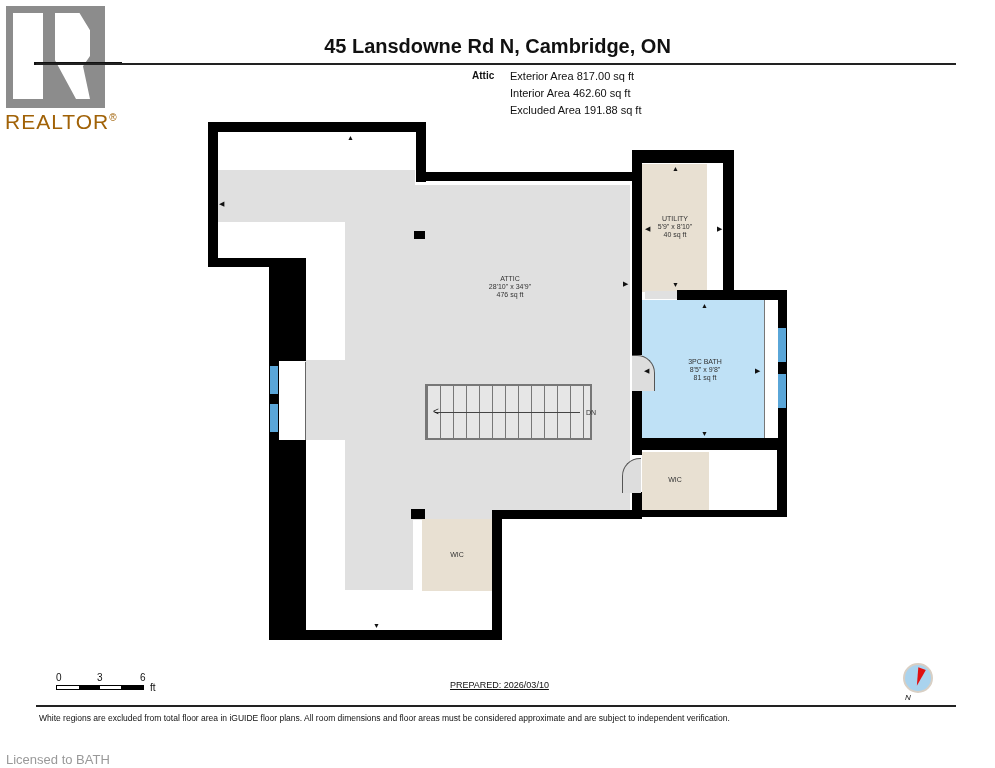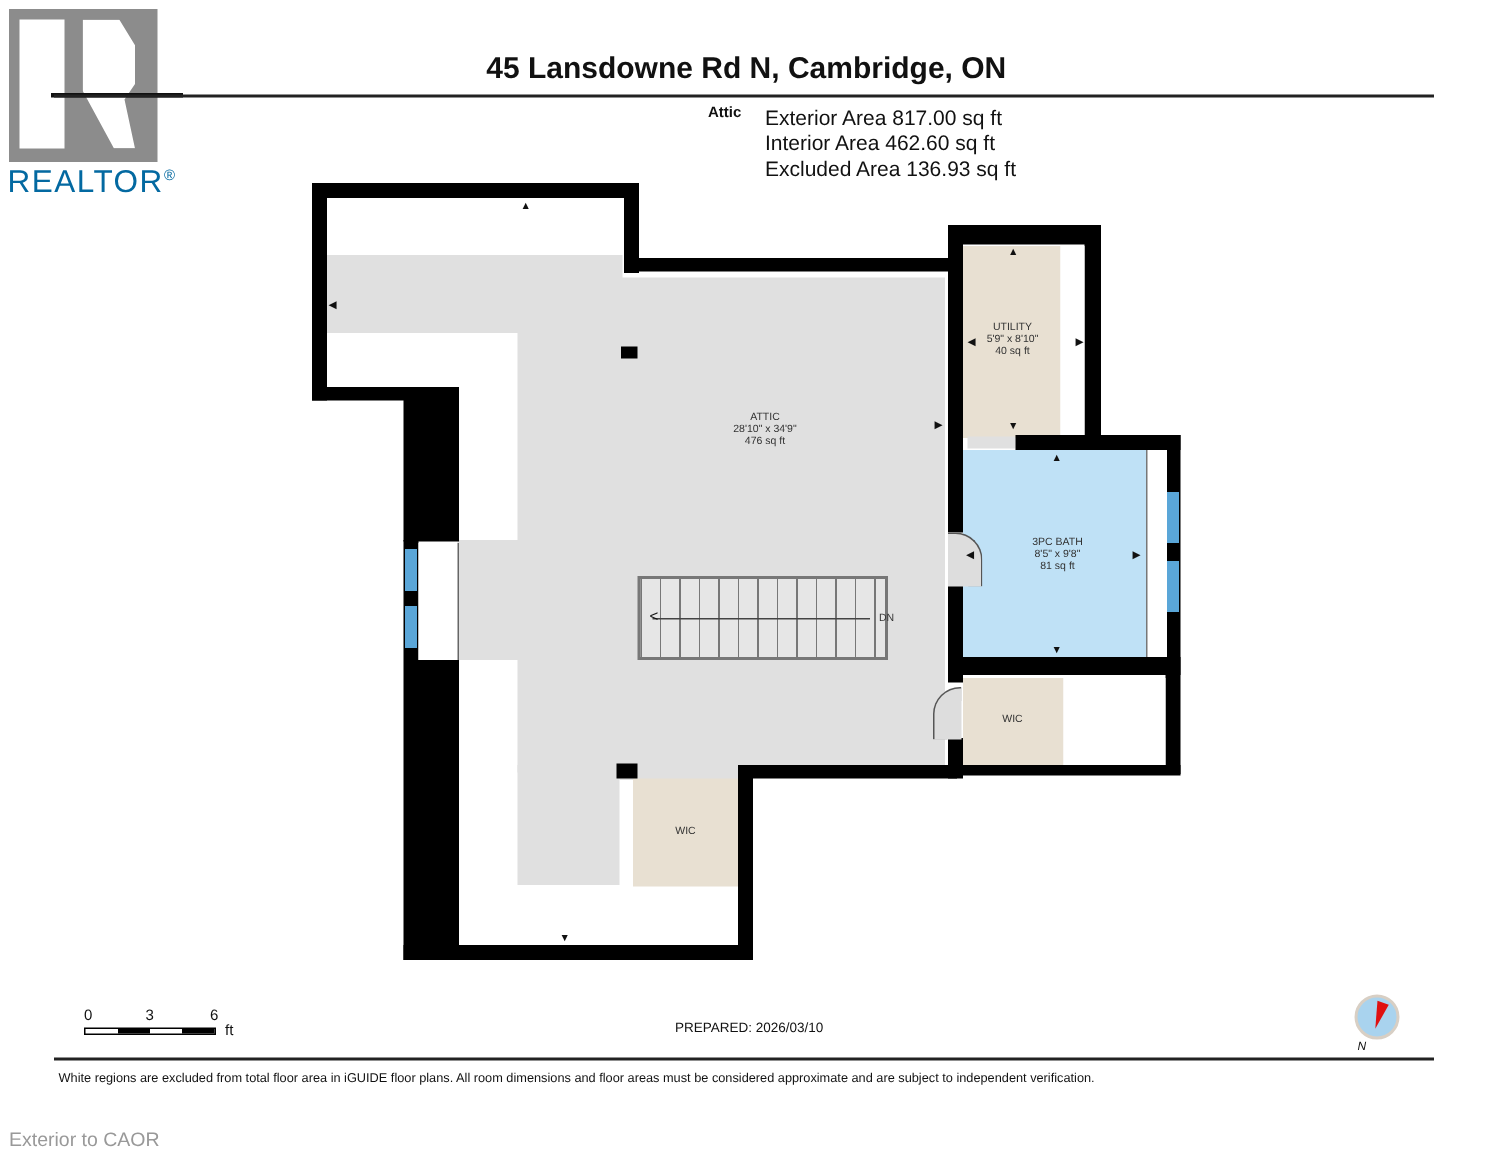--- a/index.html
+++ b/index.html
@@ -3,45 +3,45 @@
 <meta charset="utf-8">
 <style>
   html,body{margin:0;padding:0;background:#fff;}
   body{width:995px;height:768px;position:relative;overflow:hidden;font-family:"Liberation Sans",sans-serif;color:#111;}
   .abs{position:absolute;}
   
   .logo-box{left:6px;top:6px;width:99px;height:102px;background:#8c8c8c;}
   .logo-r-left{left:13px;top:13px;width:30px;height:86px;background:#fff;}
   .logo-r-right{left:55px;top:13px;width:35px;height:86px;background:#fff;clip-path:polygon(0 0,70% 0,100% 20%,100% 50%,80% 62%,100% 100%,60% 100%,0 55%);}
   .logo-bar{left:34px;top:62px;width:88px;height:3px;background:#111;}
-  .logo-text{left:5px;top:110px;font-size:21px;color:#0369a1;letter-spacing:1px;}
+  .logo-text{left:5px;top:110px;font-size:21px;color:#a16207;letter-spacing:1px;}
   .logo-text sup{font-size:10px;}
   
   .title{left:0;width:995px;top:35px;text-align:center;font-size:20px;font-weight:bold;}
   .title-rule{left:36px;top:63px;width:920px;height:2px;background:#222;}
   .area-label{left:472px;top:70px;font-size:10px;font-weight:bold;}
-  .area-line{left:510px;font-size:14px;}
+  .area-line{left:510px;font-size:11px;}
   
   .wall{background:#000;position:absolute;}
   .gray{background:#e0e0e0;position:absolute;}
   .beige{background:#e8e0d2;position:absolute;}
   .blue{background:#bfe1f6;position:absolute;}
   .win{background:#5aa6d8;position:absolute;}
   .room-label{position:absolute;text-align:center;font-size:7px;line-height:8px;color:#333;}
   .arrow{position:absolute;font-size:7px;color:#111;line-height:7px;}
   .stair{position:absolute;left:425px;top:384px;width:167px;height:56px;border:2px solid #777;box-sizing:border-box;background:#e6e6e6;
     background-image:repeating-linear-gradient(to right,#777 0,#777 1px,transparent 1px,transparent 13px);}
   .stair-line{position:absolute;left:435px;top:412px;width:145px;height:1px;background:#444;}
   .stair-dn{position:absolute;left:586px;top:409px;font-size:7px;color:#333;}
   
   .scale-nums{top:672px;font-size:10px;}
   .scale-bar{left:56px;top:685px;width:88px;height:5px;border:1px solid #000;box-sizing:border-box;
     background:linear-gradient(to right,#fff 0 25%,#000 25% 50%,#fff 50% 75%,#000 75% 100%);}
   .scale-unit{left:150px;top:682px;font-size:10px;text-align:right;}
-  .prepared{left:450px;top:680px;font-size:9px;}
+  .prepared{left:450px;top:680px;font-size:9px;text-decoration:underline;}
   .compass{left:903px;top:663px;width:30px;height:30px;border-radius:50%;border:2px solid #d8cfc4;background:#a9d3ee;box-sizing:border-box;}
   .needle{left:915px;top:668px;width:0;height:0;border-left:5px solid transparent;border-right:3px solid transparent;border-top:18px solid #e01010;transform:rotate(20deg);}
   .compass-n{left:905px;top:693px;font-size:8px;font-style:italic;}
   .foot-rule{left:36px;top:705px;width:920px;height:2px;background:#222;}
   .disclaimer{left:39px;top:713px;font-size:8.5px;}
   .licensed{left:6px;top:752px;font-size:13px;color:#999;}
 </style>
 </head>
 <body>
 
@@ -49,21 +49,21 @@
 <div class="abs logo-r-left"></div>
 <div class="abs logo-r-right"></div>
 <div class="abs logo-bar"></div>
 <div class="abs logo-text"><span>REALTOR</span><sup>®</sup></div>
 
 <div class="abs title">45 Lansdowne Rd N, Cambridge, ON</div>
 <div class="abs title-rule"></div>
 <div class="abs area-label">Attic</div>
 <div class="abs area-line" style="top:70px">Exterior Area 817.00 sq ft</div>
 <div class="abs area-line" style="top:87px">Interior Area 462.60 sq ft</div>
-<div class="abs area-line" style="top:104px">Excluded Area 136.93 sq ft</div>
+<div class="abs area-line" style="top:104px">Excluded Area 191.88 sq ft</div>
 
 <div>
 
   <div class="gray" style="left:218px;top:170px;width:197px;height:52px"></div>
   <div class="gray" style="left:345px;top:185px;width:285px;height:330px"></div>
   <div class="gray" style="left:305px;top:360px;width:45px;height:80px"></div>
   <div class="gray" style="left:345px;top:510px;width:68px;height:80px"></div>
   <div class="gray" style="left:415px;top:185px;width:215px;height:0"></div>
 
   <div class="beige" style="left:642px;top:164px;width:65px;height:128px"></div>
@@ -154,13 +154,13 @@
 <div class="abs scale-nums" style="left:97px">3</div>
 <div class="abs scale-nums" style="left:140px">6</div>
 <div class="abs scale-bar"></div>
 <div class="abs scale-unit">ft</div>
 <div class="abs prepared">PREPARED: 2026/03/10</div>
 <div class="abs compass"></div>
 <div class="abs needle"></div>
 <div class="abs compass-n">N</div>
 <div class="abs foot-rule"></div>
 <div class="abs disclaimer">White regions are excluded from total floor area in iGUIDE floor plans. All room dimensions and floor areas must be considered approximate and are subject to independent verification.</div>
-<div class="abs licensed">Exterior to CAOR</div>
+<div class="abs licensed">Licensed to BATH</div>
 
 </body></html>

